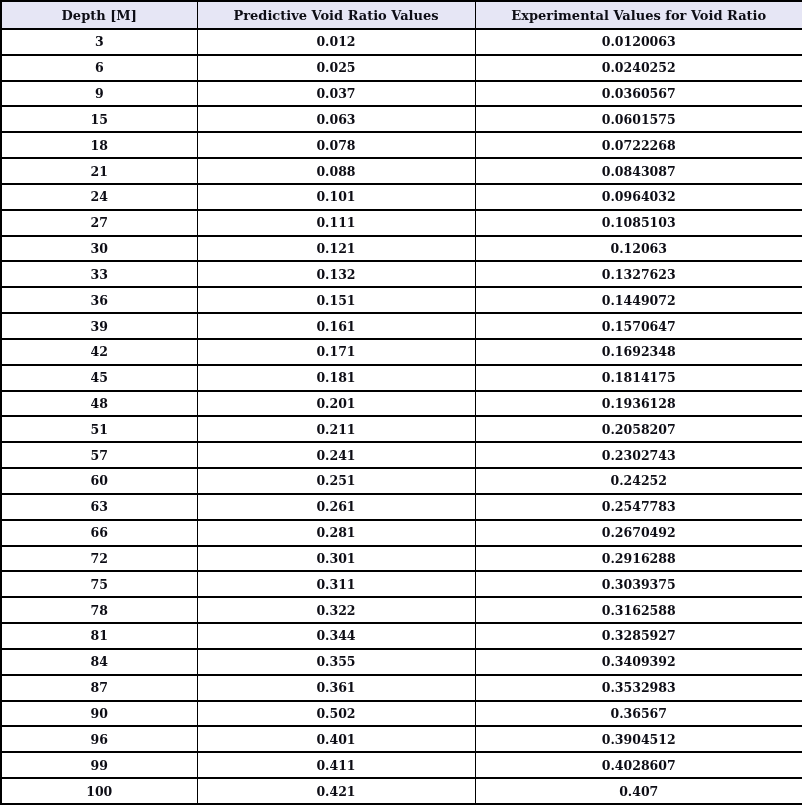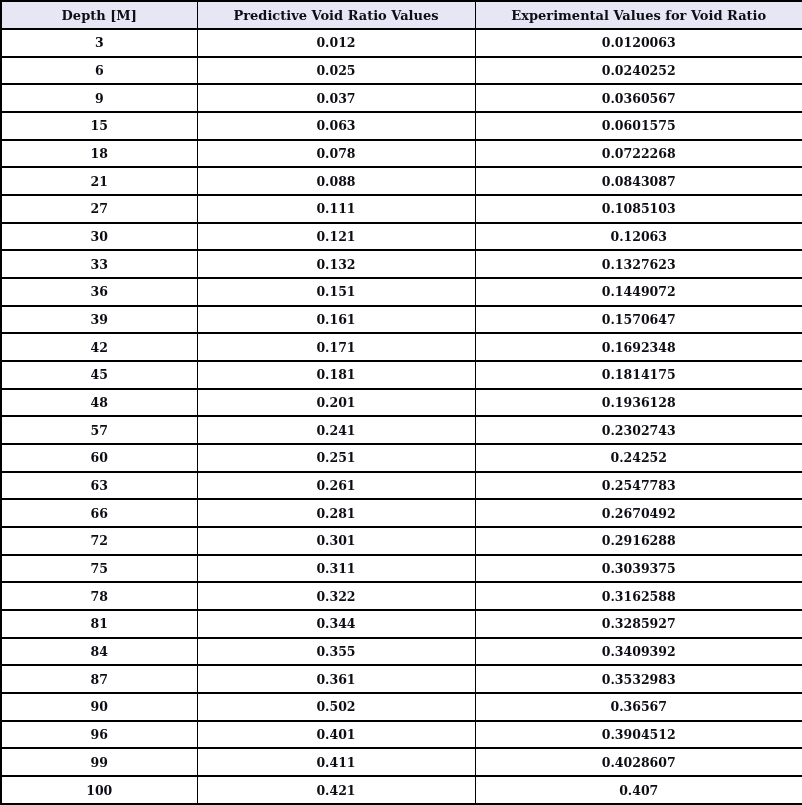--- a/index.html
+++ b/index.html
@@ -92,20 +92,25 @@
           <td>18</td>
           <td>0.078</td>
           <td>0.0722268</td>
         </tr>
         <tr>
           <td>21</td>
           <td>0.088</td>
           <td>0.0843087</td>
         </tr>
         <tr>
+          <td>24</td>
+          <td>0.101</td>
+          <td>0.0964032</td>
+        </tr>
+        <tr>
           <td>27</td>
           <td>0.111</td>
           <td>0.1085103</td>
         </tr>
         <tr>
           <td>30</td>
           <td>0.121</td>
           <td>0.12063</td>
         </tr>
         <tr>
@@ -130,20 +135,25 @@
         </tr>
         <tr>
           <td>45</td>
           <td>0.181</td>
           <td>0.1814175</td>
         </tr>
         <tr>
           <td>48</td>
           <td>0.201</td>
           <td>0.1936128</td>
+        </tr>
+        <tr>
+          <td>51</td>
+          <td>0.211</td>
+          <td>0.2058207</td>
         </tr>
         <tr>
           <td>57</td>
           <td>0.241</td>
           <td>0.2302743</td>
         </tr>
         <tr>
           <td>60</td>
           <td>0.251</td>
           <td>0.24252</td>

